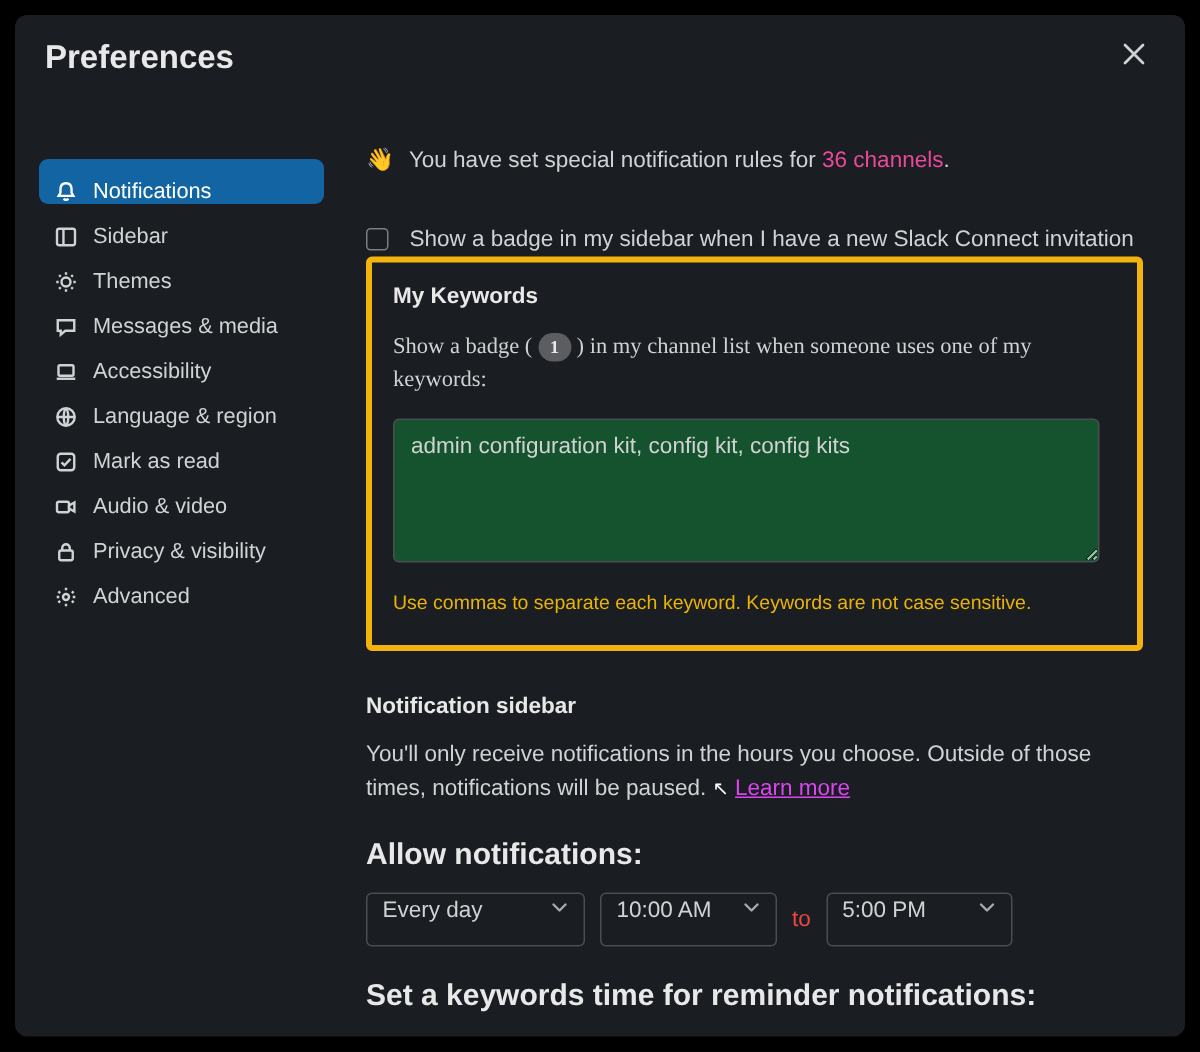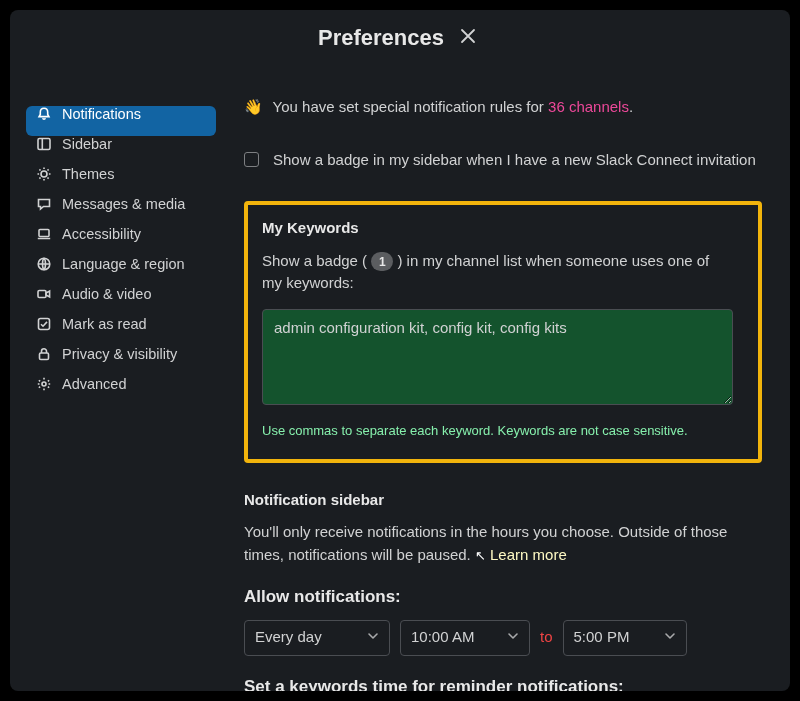--- a/index.html
+++ b/index.html
@@ -3,77 +3,77 @@
 <meta charset="utf-8">
 <style>
   * { box-sizing: border-box; margin: 0; padding: 0; }
   html, body { width: 800px; height: 701px; overflow: hidden; font-family: -apple-system, "Segoe UI", "Helvetica Neue", Arial, sans-serif; background:#000; }
   .modal {
     position: absolute; left: 10px; top: 10px; width: 780px; height: 681px;
     background: #1a1d21; border-radius: 8px; color: #d1d2d3;
     display: flex; flex-direction: column; overflow: hidden;
   }
   .modal-header {
-    height: 56px; display: flex; align-items: center; justify-content: center;
+    height: 56px; display: flex; align-items: center; justify-content: space-between;
     padding: 0 20px;
     gap: 10px;
   }
   .modal-title { color: #e8e8e8; font-size: 22px; font-weight: 800; }
   .close-btn { background: none; border: none; color: #d1d2d3; cursor: pointer; font-size: 18px; padding: 6px; }
   .modal-body { flex: 1; display: flex; overflow: hidden; }
   .sidebar { width: 214px; padding: 40px 8px 8px 16px; }
   .side-item {
-    display: flex; align-items: flex-start; gap: 10px;
+    display: flex; align-items: flex-end; gap: 10px;
     height: 30px; padding: 0 10px; border-radius: 6px;
     color: #d1d2d3; font-size: 14.5px; cursor: pointer;
   }
   .side-item.active { background: #1264a3; color: #fff; }
   .side-icon { width: 16px; height: 16px; display: inline-flex; align-items: center; justify-content: center; color: inherit; }
   .side-icon svg { width: 16px; height: 16px; stroke: currentColor; fill: none; stroke-width: 1.6; }
   .main {
     flex: 1; position: relative; overflow-y: auto; padding: 30px 28px 20px 20px;
     color: #d1d2d3; font-size: 15px; line-height: 1.5;
     scrollbar-color: #4a4d52 transparent;
   }
   .main::-webkit-scrollbar { width: 10px; }
   .main::-webkit-scrollbar-thumb { background: #4a4d52; border-radius: 5px; }
   .notice { margin-bottom: 30px; }
   .emoji { margin-right: 6px; }
   .link { color: #ec4899; text-decoration: none; cursor: pointer; }
-  .checkbox-row { display: flex; align-items: flex-start; gap: 14px; margin-bottom: 30px; }
+  .checkbox-row { display: flex; align-items: flex-start; gap: 14px; }
   .checkbox {
     width: 15px; height: 15px; border: 1.5px solid #7d7f82; border-radius: 3px;
     background: transparent; flex-shrink: 0; margin-top: 3px; cursor: pointer;
   }
   .section-hl {
     border: 4px solid #f2b40c; border-radius: 4px;
     padding: 12px 25px 18px 14px; margin-bottom: 26px;
   }
   .section-title { font-weight: 700; color: #e8e8e8; font-size: 15px; margin-bottom: 10px; }
-  .help-text { color: #d1d2d3; margin-bottom: 14px; }
+  .help-text { color: #d1d2d3; margin-bottom: 14px; font-family: Liberation Serif, serif; }
   .badge-pill {
     display: inline-flex; align-items: center; justify-content: center;
     min-width: 22px; height: 19px; padding: 0 6px;
     background: #5b5d60; color: #e8e8e8; border-radius: 10px;
     font-size: 12px; font-weight: 700; vertical-align: middle;
   }
   .textarea {
     width: 100%; height: 96px; background: #14532d; color: #d1d2d3;
     border: 1px solid #4a4d52; border-radius: 4px; padding: 9px 11px;
     font-family: inherit; font-size: 15px; resize: vertical;
   }
-  .hint { color: #86efac; font-size: 13px; margin-top: 10px; }
+  .hint { color: #eab308; font-size: 13px; margin-top: 10px; }
   .sched-desc { margin-bottom: 14px; }
-  .learn { color: #fef9c3; cursor: pointer; }
+  .learn { color: #d946ef; text-decoration: underline; cursor: pointer; }
   .cursor-img { font-size: 13px; vertical-align: middle; color:#fff; }
-  .sub-label { font-weight: 700; color: #e8e8e8; font-size: 17px; margin-top: 18px; margin-bottom: 10px; }
+  .sub-label { font-weight: 700; color: #e8e8e8; font-size: 20px; margin-top: 18px; margin-bottom: 10px; }
   .row { display: flex; align-items: center; gap: 10px; }
   .select {
     height: 36px; background: #1a1d21; border: 1px solid #4a4d52; border-radius: 4px;
-    display: inline-flex; align-items: center; justify-content: space-between;
+    display: inline-flex; align-items: flex-start; justify-content: space-between;
     padding: 0 10px; color: #d1d2d3; font-size: 15px; cursor: pointer;
   }
   .select .chev { margin-left: 14px; color: #a8a9ab; }
   .to-word { color: #ef4444; }
 </style>
 </head>
 <body>
 
 <div class="modal">
 
@@ -140,34 +140,34 @@
             <svg viewBox="0 0 16 16">
               <circle cx="8" cy="8" r="5.8"></circle>
               <path d="M2.2 8h11.6M8 2.2c2 1.8 2 9.8 0 11.6M8 2.2c-2 1.8-2 9.8 0 11.6"></path>
             </svg>
           </span>
           <span>Language &amp; region</span>
         </div>
         <div class="side-item">
           <span class="side-icon">
             <svg viewBox="0 0 16 16">
+              <rect x="2.5" y="2.5" width="11" height="11" rx="2"></rect>
+              <path d="M5 8.2l2 2 4-4.3"></path>
+            </svg>
+          </span>
+          <span>Mark as read</span>
+        </div>
+        <div class="side-item">
+          <span class="side-icon">
+            <svg viewBox="0 0 16 16">
               <rect x="2" y="4.5" width="8" height="7" rx="1.3"></rect>
               <path d="M10 7l3.6-2v6L10 9z"></path>
             </svg>
           </span>
           <span>Audio &amp; video</span>
-        </div>
-        <div class="side-item">
-          <span class="side-icon">
-            <svg viewBox="0 0 16 16">
-              <rect x="2.5" y="2.5" width="11" height="11" rx="2"></rect>
-              <path d="M5 8.2l2 2 4-4.3"></path>
-            </svg>
-          </span>
-          <span>Mark as read</span>
         </div>
         <div class="side-item">
           <span class="side-icon">
             <svg viewBox="0 0 16 16">
               <rect x="3.5" y="7" width="9" height="6.5" rx="1.3"></rect>
               <path d="M5.5 7V5.3a2.5 2.5 0 0 1 5 0V7"></path>
             </svg>
           </span>
           <span>Privacy &amp; visibility</span>
         </div>
@@ -214,21 +214,21 @@
         </div>
 
         <div class="sub-label">Allow notifications:</div>
         <div class="row">
           <div class="select" style="width:146px">
             <span>Every day</span>
             <span class="chev"><svg width="12" height="12" viewBox="0 0 12 12">
                   <path d="M2 4l4 4 4-4" stroke="currentColor" stroke-width="1.6" fill="none" stroke-linecap="round" stroke-linejoin="round"></path>
                 </svg></span>
           </div>
-          <div class="select" style="width:130px">
+          <div class="select" style="width:118px">
             <span>10:00 AM</span>
             <span class="chev"><svg width="12" height="12" viewBox="0 0 12 12">
                   <path d="M2 4l4 4 4-4" stroke="currentColor" stroke-width="1.6" fill="none" stroke-linecap="round" stroke-linejoin="round"></path>
                 </svg></span>
           </div>
           <span class="to-word">to</span>
           <div class="select" style="width:124px">
             <span>5:00 PM</span>
             <span class="chev"><svg width="12" height="12" viewBox="0 0 12 12">
                   <path d="M2 4l4 4 4-4" stroke="currentColor" stroke-width="1.6" fill="none" stroke-linecap="round" stroke-linejoin="round"></path>

